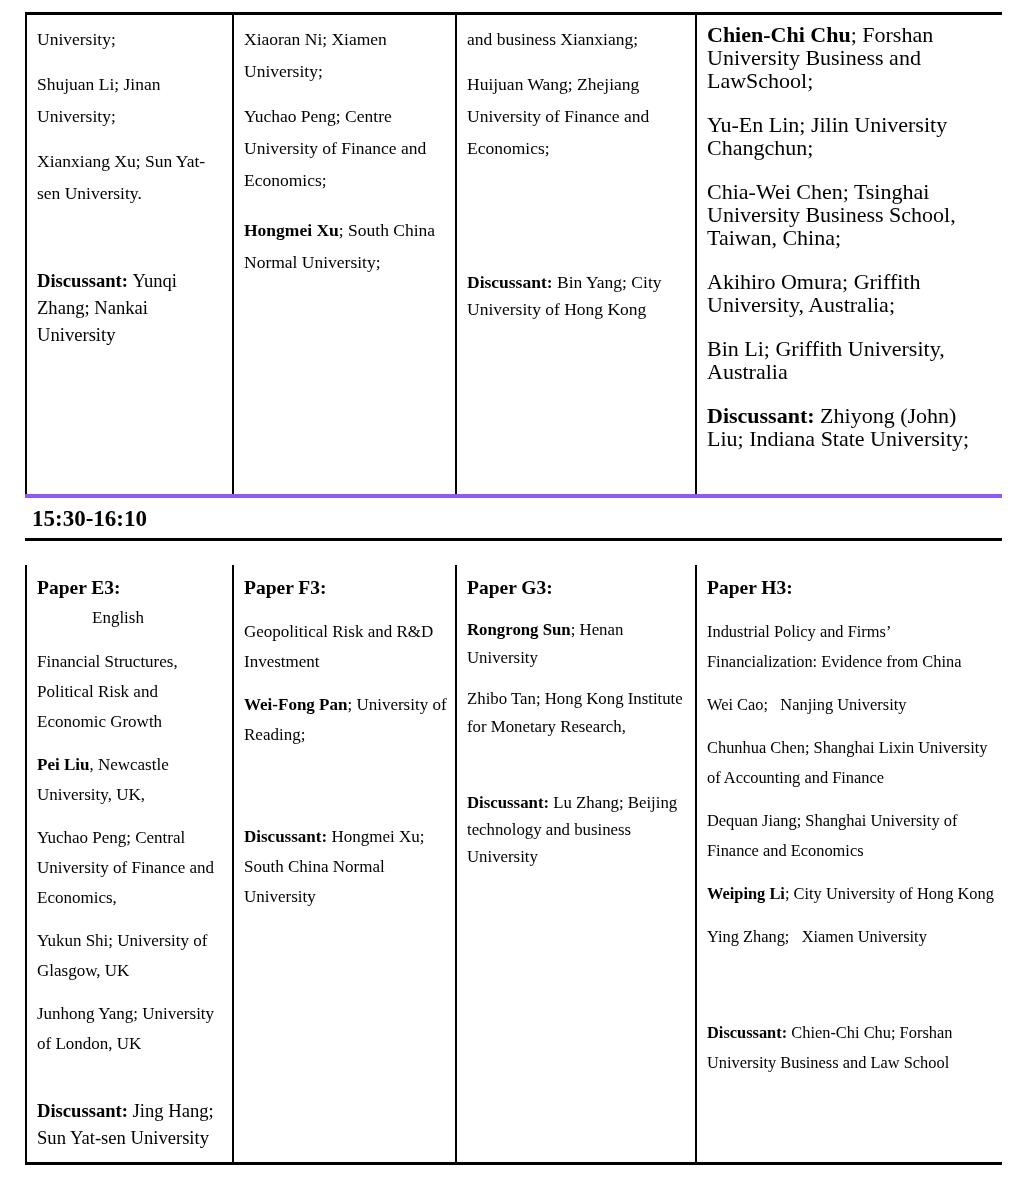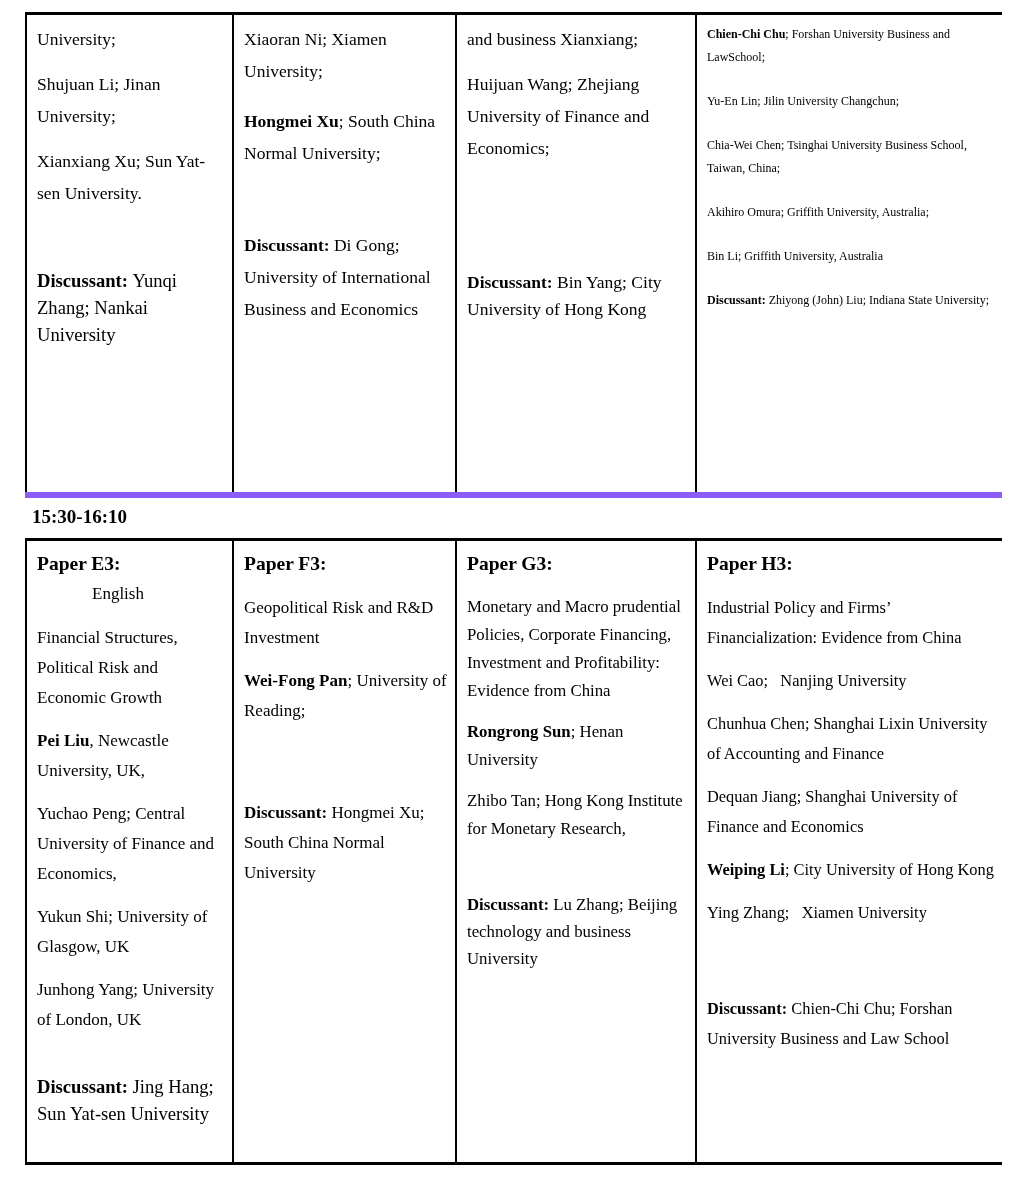--- a/index.html
+++ b/index.html
@@ -7,65 +7,65 @@
     width:1024px;height:1181px;background:#ffffff;color:#000000;
     font-family:"Liberation Serif","DejaVu Serif",serif;
     position:relative;overflow:hidden;
   }
   .page{position:absolute;inset:0;}
   .tbl{
     position:absolute;left:25px;width:977px;
     display:grid;grid-template-columns:207px 223px 240px 307px;
     box-sizing:border-box;
   }
-  .tbl.upper{top:12px;height:486px;border-top:3px solid #000;border-bottom:6px solid #8b5cf6;}
+  .tbl.upper{top:12px;height:486px;border-top:3px solid #000;border-bottom:4px solid #8b5cf6;}
   .tbl.lower{top:538px;height:627px;border-top:3px solid #000;border-bottom:3px solid #000;}
   .cell{
     border-left:2px solid #000;
     box-sizing:border-box;
     padding:8px 8px 0 10px;
     overflow:hidden;
   }
   .upper .cell{font-size:17.5px;line-height:32px;}
-  .upper .cell.c4{font-size:12px;line-height:23px;}
-  .lower .cell{font-size:17px;line-height:30px;}
+  .upper .cell.c4{font-size:22px;line-height:23px;}
+  .lower .cell{font-size:17px;line-height:30px;margin-top:24px;}
   .lower .cell.g3{font-size:16.8px;line-height:28px;}
   .lower .cell.h3{font-size:16.4px;line-height:30px;}
   .para{margin:13px 0 0 0;}
   .para:first-child{margin-top:0;}
   .c4 .para{margin-top:21px;}
   .c4 .para:first-child{margin-top:0;}
   .para .bold{font-weight:bold;}
   .para.hdr{font-weight:bold;font-size:19.5px;line-height:30px;}
   .para.big{font-size:18.6px;line-height:27px;}
   .para.tight{line-height:27px;}
   .para.indent{padding-left:55px;}
   .para.cont{margin-top:0;}
   .time-row{
     position:absolute;left:25px;top:501px;width:977px;height:36px;
-    font-weight:bold;font-size:19px;
+    font-weight:bold;font-size:23px;
     padding:5px 0 0 7px;box-sizing:border-box;
   }
 </style>
 </head>
 <body>
 
 <div class="page">
 
   <section class="tbl upper">
     <div class="cell c1">
         <p class="para"><span>University;</span></p>
         <p class="para"><span>Shujuan Li; Jinan University;</span></p>
         <p class="para"><span>Xianxiang Xu; Sun Yat-sen University.</span></p>
         <p class="para tight big" style="margin-top: 58px;"><span class="bold">Discussant: </span><span>Yunqi Zhang; Nankai University</span></p>
       </div>
     <div class="cell c2">
         <p class="para"><span>Xiaoran Ni; Xiamen University;</span></p>
+        <p class="para"><span>Yuchao Peng; Centre University of Finance and Economics;</span></p>
         <p class="para" style="margin-top: 18px;"><span class="bold">Hongmei Xu</span><span>; South China Normal University;</span></p>
-        <p class="para" style="margin-top: 60px;"><span class="bold">Discussant: </span><span>Di Gong; University of International Business and Economics</span></p>
       </div>
     <div class="cell c3">
         <p class="para"><span>and business Xianxiang;</span></p>
         <p class="para"><span>Huijuan Wang; Zhejiang University of Finance and Economics;</span></p>
         <p class="para tight" style="margin-top: 105px;"><span class="bold">Discussant: </span><span>Bin Yang; City University of Hong Kong</span></p>
       </div>
     <div class="cell c4">
         <p class="para"><span class="bold">Chien-Chi Chu</span><span>; Forshan University Business and LawSchool;</span></p>
         <p class="para"><span>Yu-En Lin; Jilin University Changchun;</span></p>
         <p class="para"><span>Chia-Wei Chen; Tsinghai University Business School, Taiwan, China;</span></p>
@@ -91,21 +91,20 @@
         <p class="para tight big" style="margin-top: 38px;"><span class="bold">Discussant: </span><span>Jing Hang; Sun Yat-sen University</span></p>
       </div>
     <div class="cell f3">
         <p class="para hdr"><span class="bold">Paper F3:</span></p>
         <p class="para" style="margin-top: 14px;"><span>Geopolitical Risk and R&amp;D Investment</span></p>
         <p class="para"><span class="bold">Wei-Fong Pan</span><span>; University of Reading;</span></p>
         <p class="para" style="margin-top: 72px;"><span class="bold">Discussant: </span><span>Hongmei Xu; South China Normal University</span></p>
       </div>
     <div class="cell g3">
         <p class="para hdr"><span class="bold">Paper G3:</span></p>
-        <p class="para" style="margin-top: 14px;"><span>Monetary and Macro prudential Policies, Corporate Financing, Investment and Profitability: Evidence from China</span></p>
         <p class="para"><span class="bold">Rongrong Sun</span><span>; Henan University</span></p>
         <p class="para"><span>Zhibo Tan; Hong Kong Institute for Monetary Research,</span></p>
         <p class="para tight" style="margin-top: 48px;"><span class="bold">Discussant: </span><span>Lu Zhang; Beijing technology and business University</span></p>
       </div>
     <div class="cell h3">
         <p class="para hdr"><span class="bold">Paper H3:</span></p>
         <p class="para" style="margin-top: 14px;"><span>Industrial Policy and Firms’ Financialization: Evidence from China</span></p>
         <p class="para"><span>Wei Cao;&nbsp;&nbsp;&nbsp;Nanjing University</span></p>
         <p class="para"><span>Chunhua Chen; Shanghai Lixin University of Accounting and Finance</span></p>
         <p class="para"><span>Dequan Jiang; Shanghai University of Finance and Economics</span></p>

